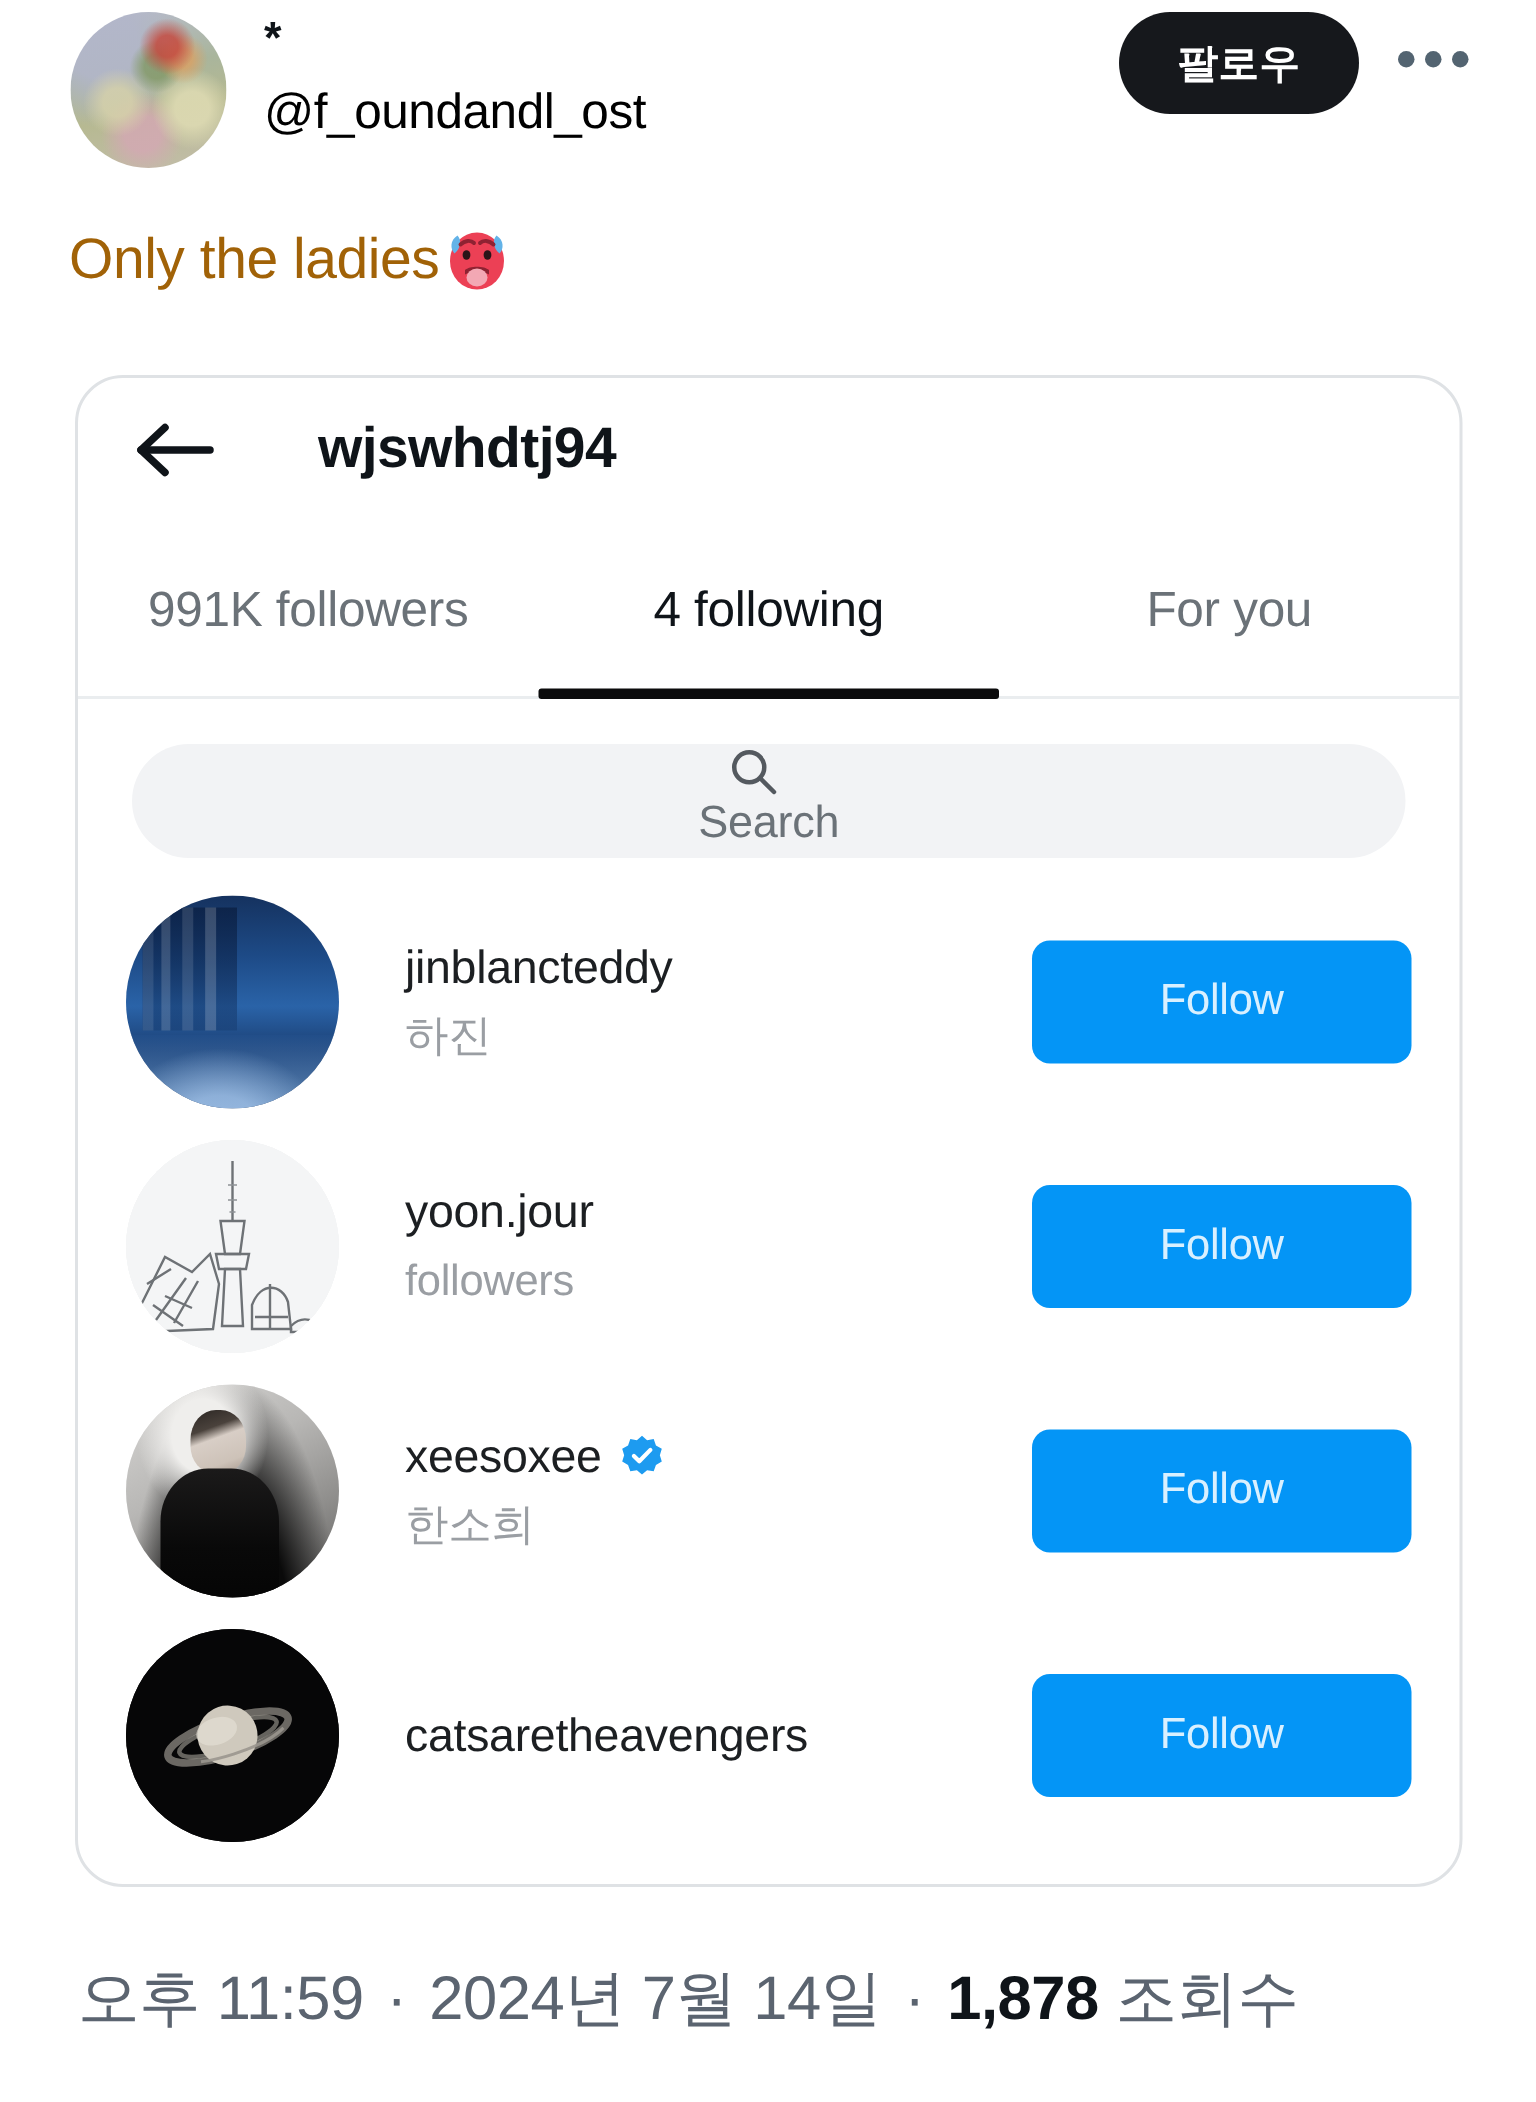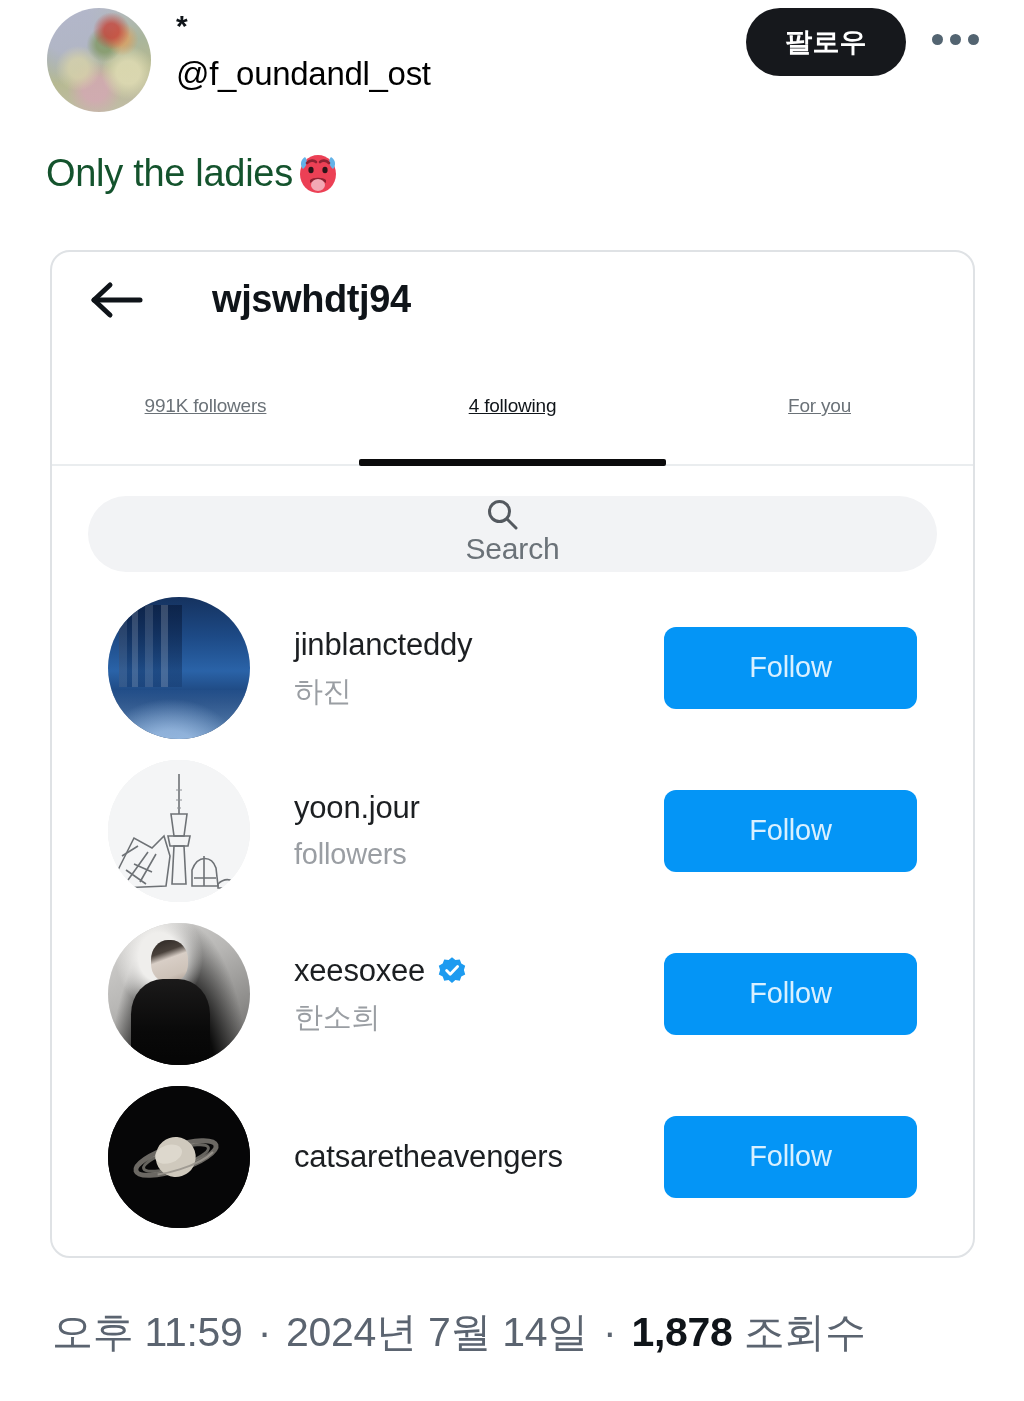--- a/index.html
+++ b/index.html
@@ -98,41 +98,41 @@
     background: #536471;
     display: block;
   }
 
   
   .tweet-text {
     position: absolute;
     left: 46px; top: 148px;
     font-size: 38px;
     line-height: 50px;
-    color: #14532d;
+    color: #a16207;
     letter-spacing: -0.3px;
     display: flex;
     align-items: center;
   }
   .emoji-hot {
     position: relative;
     display: inline-block;
     width: 50px; height: 50px;
     vertical-align: middle;
   }
 
   
   .ig-card {
     position: absolute;
     left: 50px; top: 250px;
     width: 925px;
     height: 1008px;
     background: #ffffff;
     border: 2px solid #dfe2e5;
-    border-radius: 20px;
+    border-radius: 32px;
     box-sizing: border-box;
     overflow: hidden;
   }
   .ig-topbar {
     position: relative;
     height: 96px;
   }
   .back-arrow {
     position: absolute;
     left: 36px; top: 22px;
@@ -152,26 +152,25 @@
     position: relative;
     display: flex;
     height: 116px;
     border-bottom: 2px solid #eaedef;
   }
   .ig-tab {
     flex: 1;
     display: flex;
     align-items: center;
     justify-content: center;
-    font-size: 19px;
+    font-size: 33px;
     color: #6b7278;
     cursor: pointer;
     position: relative;
     letter-spacing: -0.2px;
-    text-decoration: underline;
   }
   .ig-tab.active {
     color: #0f1419;
     font-weight: 400;
   }
   .ig-tab.active::after {
     content: "";
     position: absolute;
     left: 0; right: 0; bottom: -2px;
     height: 7px;
@@ -200,21 +199,21 @@
     letter-spacing: -0.2px;
   }
 
   .user-list {
     margin-top: 14px;
   }
   .user-row {
     display: flex;
     align-items: center;
     height: 163px;
-    padding: 0 56px;
+    padding: 0 32px;
   }
   .u-avatar {
     width: 142px; height: 142px;
     border-radius: 50%;
     flex: none;
     overflow: hidden;
     position: relative;
     background: #eee;
   }
   .u-meta {

